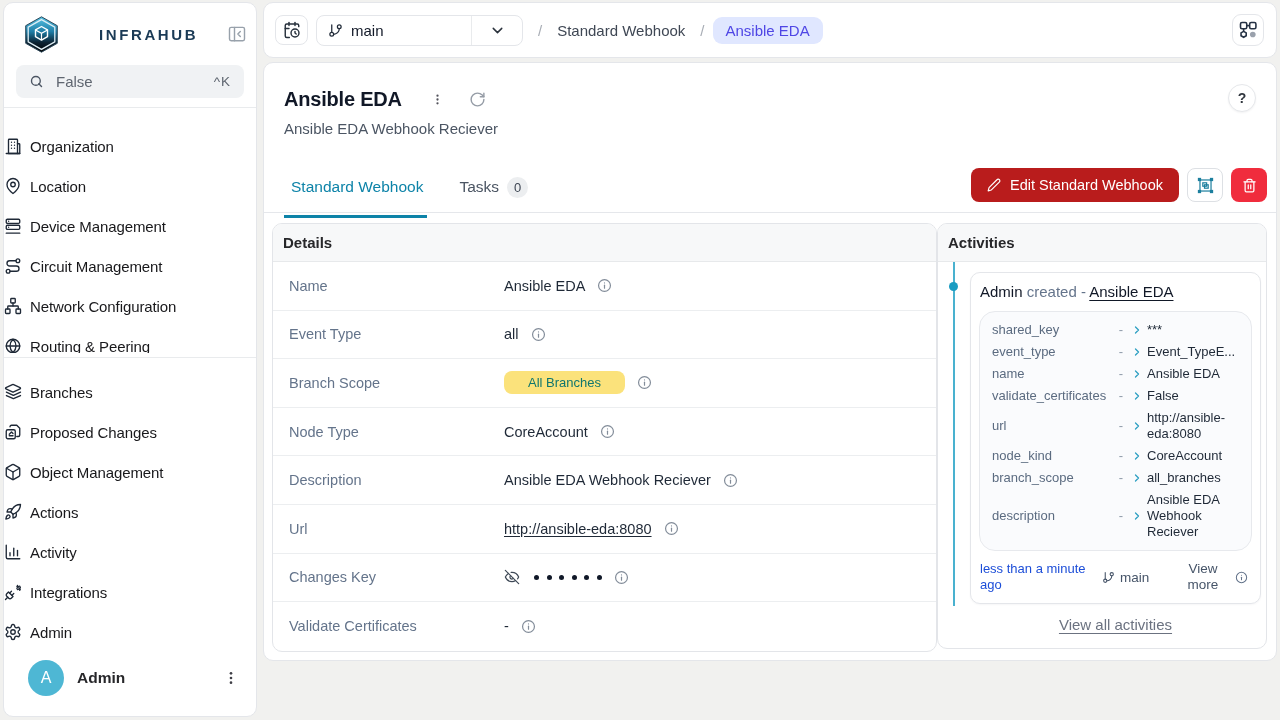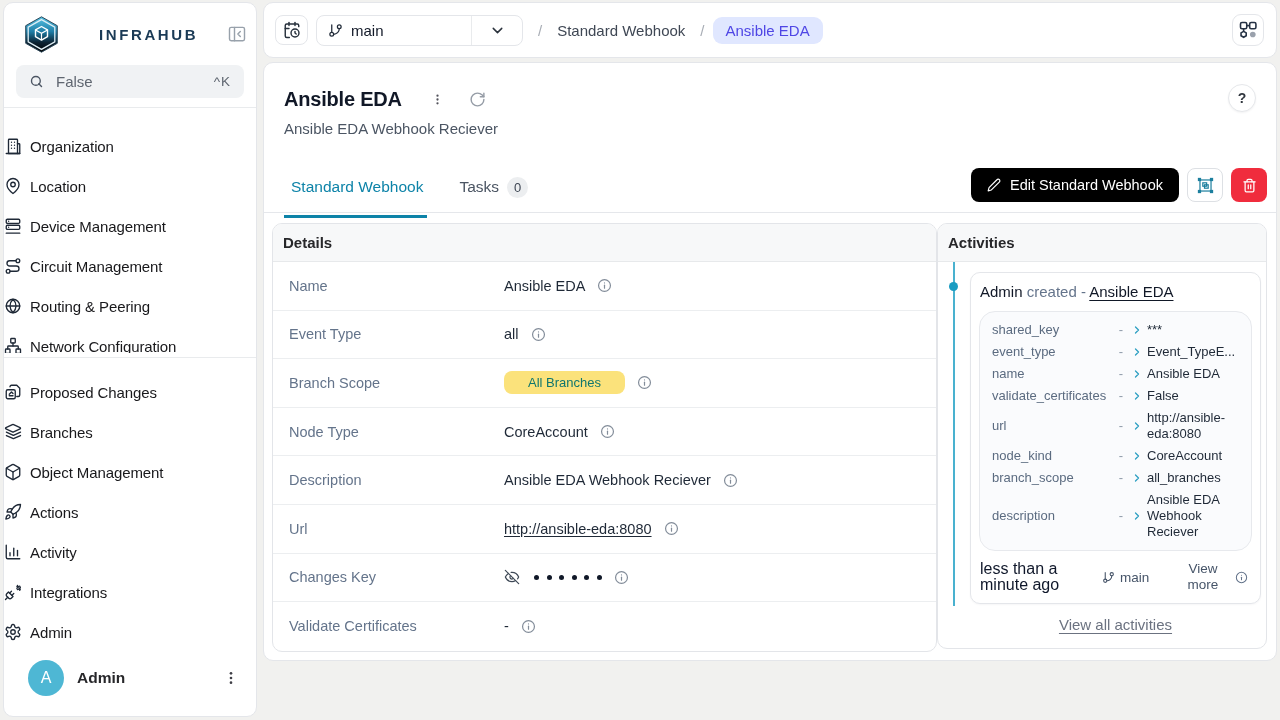--- a/index.html
+++ b/index.html
@@ -57,21 +57,21 @@
   .refresh-btn { margin-left:25px; color:#959ca6; cursor:pointer; }
   .page-subtitle { margin-top:11px; font-size:15px; color:#4b5563; line-height:15px; }
   .help-btn { position:absolute; top:21px; right:20px; width:28px; height:28px; border-radius:50%; border:1px solid #e6e8eb; background:#fff; box-shadow:0 1px 2px rgba(16,24,40,.05); font-size:14px; font-weight:700; color:#30363e; display:flex; align-items:center; justify-content:center; cursor:pointer; }
   .tabs-row { margin-top:20px; height:57px; border-bottom:1px solid #e5e7eb; display:flex; align-items:center; padding-left:27px; position:relative; }
   .tab { position:relative; top:3px; font-size:15.5px; cursor:pointer; height:100%; display:flex; align-items:center; }
   .tab-active { color:#0d83a8; }
   .tab-active::after { content:""; position:absolute; left:-7px; right:-4px; bottom:-3px; height:3px; background:#0d83a8; }
   .tab-plain { margin-left:36px; color:#4b5563; }
   .tab-badge { margin-left:8px; width:21px; height:21px; border-radius:50%; background:#eceef0; color:#3f4754; font-size:13px; display:flex; align-items:center; justify-content:center; }
   .actions { position:absolute; right:9px; bottom:10px; display:flex; gap:8px; }
-  .edit-btn { height:34px; background:#000000; border:none; border-radius:8px; color:#fff; font-size:14.5px; font-family:inherit; display:flex; align-items:center; gap:9px; padding:0 16px; cursor:pointer; }
+  .edit-btn { height:34px; background:#b91c1c; border:none; border-radius:8px; color:#fff; font-size:14.5px; font-family:inherit; display:flex; align-items:center; gap:9px; padding:0 16px; cursor:pointer; }
   .sq-btn { width:36px; height:34px; border-radius:8px; display:flex; align-items:center; justify-content:center; cursor:pointer; }
   .group-btn { background:#fff; border:1px solid #dde0e4; color:#1c7f9e; }
   .danger-btn { background:#f02c3d; border:none; color:#fff; }
 
   .content { display:flex; align-items:flex-start; margin:10px 9px 0 8px; }
 
   
   .card { border:1px solid #e3e5e9; border-radius:10px; background:#fff; overflow:hidden; }
   .details-card { width:665px; flex:none; }
   .card-header { height:38px; background:#f7f8f9; border-bottom:1px solid #e7e9eb; display:flex; align-items:center; padding:0 10px; font-size:15px; font-weight:700; color:#27272a; }
@@ -95,21 +95,21 @@
   .act-title { padding:10px 10px 0 9px; font-size:15px; color:#111827; }
   .act-action { color:#64748b; }
   .act-object { text-decoration:underline; text-underline-offset:3px; cursor:pointer; }
   .prop-box { margin:11px 8px 0 8px; background:#fafbfd; border:1px solid #e7e9ed; border-radius:16px; padding:7px 10px 7px 12px; }
   .prop-row { display:flex; align-items:center; padding:3px 0; line-height:16px; font-size:13px; }
   .p-name { flex:1; min-width:0; color:#5b6b80; white-space:nowrap; overflow:visible; }
   .p-old { width:10px; text-align:center; color:#8e9aa9; flex:none; margin-left:6px; margin-right:5px; }
   .p-arrow { flex:none; margin-right:4px; color:#2d9fc2; display:flex; }
   .p-new { width:94px; flex:none; color:#1f2937; word-break:break-word; }
   .act-footer { display:flex; align-items:center; padding:10px 10px 10px 9px; }
-  .f-ts { width:112px; flex:none; color:#0f172a; font-size:16px; line-height:16px; }
+  .f-ts { width:112px; flex:none; color:#1d4ed8; font-size:13px; line-height:16px; }
   .f-branch { display:flex; align-items:center; gap:5px; margin-left:10px; color:#475569; font-size:13.5px; }
   .f-more { margin-left:auto; width:48px; text-align:center; color:#475569; font-size:13.5px; line-height:16px; cursor:pointer; }
   .f-info { margin-left:8px; margin-right:2px; color:#64748b; display:flex; cursor:pointer; }
   .view-all { display:block; margin-top:12px; text-align:center; font-size:15px; color:#6b7280; text-decoration:underline; text-underline-offset:3px; cursor:pointer; }
 </style>
 </head>
 <body>
 
 <aside class="panel sidebar">
   <div class="logo-row">
@@ -188,63 +188,63 @@
             <circle cx="5.5" cy="19" r="2.5"></circle>
             <path d="M8 19h8.5a3.5 3.5 0 0 0 0-7h-9a3.5 3.5 0 0 1 0-7H16"></path>
             <circle cx="18.5" cy="5" r="2.5"></circle>
           </svg>
       </span>
       <span class="mi-label">Circuit Management</span>
     </div>
     <div class="menu-item">
       <span class="mi-icon">
         <svg width="18" height="18" viewBox="0 0 24 24" fill="none" stroke="currentColor" stroke-width="1.8" stroke-linecap="round" stroke-linejoin="round">
-            <circle cx="12" cy="12" r="9"></circle>
-            <path d="M3 12h18"></path>
-            <path d="M12 3a13 13 0 0 1 4 9 13 13 0 0 1-4 9 13 13 0 0 1-4-9 13 13 0 0 1 4-9Z"></path>
-          </svg>
-      </span>
-      <span class="mi-label">Routing &amp; Peering</span>
-    </div>
-    <div class="menu-item">
-      <span class="mi-icon">
-        <svg width="18" height="18" viewBox="0 0 24 24" fill="none" stroke="currentColor" stroke-width="1.8" stroke-linecap="round" stroke-linejoin="round">
             <rect x="9" y="2" width="6" height="6" rx="1"></rect>
             <rect x="2" y="16" width="6" height="6" rx="1"></rect>
             <rect x="16" y="16" width="6" height="6" rx="1"></rect>
             <path d="M5 16v-3a1 1 0 0 1 1-1h12a1 1 0 0 1 1 1v3"></path>
             <path d="M12 12V8"></path>
           </svg>
       </span>
       <span class="mi-label">Network Configuration</span>
     </div>
+    <div class="menu-item">
+      <span class="mi-icon">
+        <svg width="18" height="18" viewBox="0 0 24 24" fill="none" stroke="currentColor" stroke-width="1.8" stroke-linecap="round" stroke-linejoin="round">
+            <circle cx="12" cy="12" r="9"></circle>
+            <path d="M3 12h18"></path>
+            <path d="M12 3a13 13 0 0 1 4 9 13 13 0 0 1-4 9 13 13 0 0 1-4-9 13 13 0 0 1 4-9Z"></path>
+          </svg>
+      </span>
+      <span class="mi-label">Routing &amp; Peering</span>
+    </div>
   </nav>
   <div class="nav-divider2"></div>
 
   <nav class="nav-group2">
+    <div class="menu-item">
+      <span class="mi-icon">
+        <svg width="18" height="18" viewBox="0 0 24 24" fill="none" stroke="currentColor" stroke-width="1.8" stroke-linecap="round" stroke-linejoin="round">
+            <path d="m12.83 2.18a2 2 0 0 0-1.66 0L2.6 6.08a1 1 0 0 0 0 1.83l8.58 3.91a2 2 0 0 0 1.66 0l8.58-3.9a1 1 0 0 0 0-1.83Z"></path>
+            <path d="m22 12.2-8.6 3.9a2 2 0 0 1-1.65 0L3.2 12.2"></path>
+            <path d="m22 16.7-8.6 3.9a2 2 0 0 1-1.65 0L3.2 16.7"></path>
+          </svg>
+      </span>
+      <span class="mi-label">Branches</span>
+    </div>
     <div class="menu-item">
       <span class="mi-icon">
         <svg width="18" height="18" viewBox="0 0 24 24" fill="none" stroke="currentColor" stroke-width="1.8" stroke-linecap="round" stroke-linejoin="round">
             <path d="M8 5a2 2 0 0 1 2-2h7l4 4v9a2 2 0 0 1-2 2h-2"></path>
             <rect x="3" y="9" width="12" height="12" rx="2"></rect>
             <path d="m7 15 3-3 2 2"></path>
             <path d="M12 17H7"></path>
           </svg>
       </span>
       <span class="mi-label">Proposed Changes</span>
-    </div>
-    <div class="menu-item">
-      <span class="mi-icon">
-        <svg width="18" height="18" viewBox="0 0 24 24" fill="none" stroke="currentColor" stroke-width="1.8" stroke-linecap="round" stroke-linejoin="round">
-            <path d="m12.83 2.18a2 2 0 0 0-1.66 0L2.6 6.08a1 1 0 0 0 0 1.83l8.58 3.91a2 2 0 0 0 1.66 0l8.58-3.9a1 1 0 0 0 0-1.83Z"></path>
-            <path d="m22 12.2-8.6 3.9a2 2 0 0 1-1.65 0L3.2 12.2"></path>
-            <path d="m22 16.7-8.6 3.9a2 2 0 0 1-1.65 0L3.2 16.7"></path>
-          </svg>
-      </span>
-      <span class="mi-label">Branches</span>
     </div>
     <div class="menu-item">
       <span class="mi-icon">
         <svg width="18" height="18" viewBox="0 0 24 24" fill="none" stroke="currentColor" stroke-width="1.8" stroke-linecap="round" stroke-linejoin="round">
             <path d="M21 8a2 2 0 0 0-1-1.73l-7-4a2 2 0 0 0-2 0l-7 4A2 2 0 0 0 3 8v8a2 2 0 0 0 1 1.73l7 4a2 2 0 0 0 2 0l7-4A2 2 0 0 0 21 16Z"></path>
             <path d="m3.3 7 8.7 5 8.7-5"></path>
             <path d="M12 22V12"></path>
           </svg>
       </span>
       <span class="mi-label">Object Management</span>

